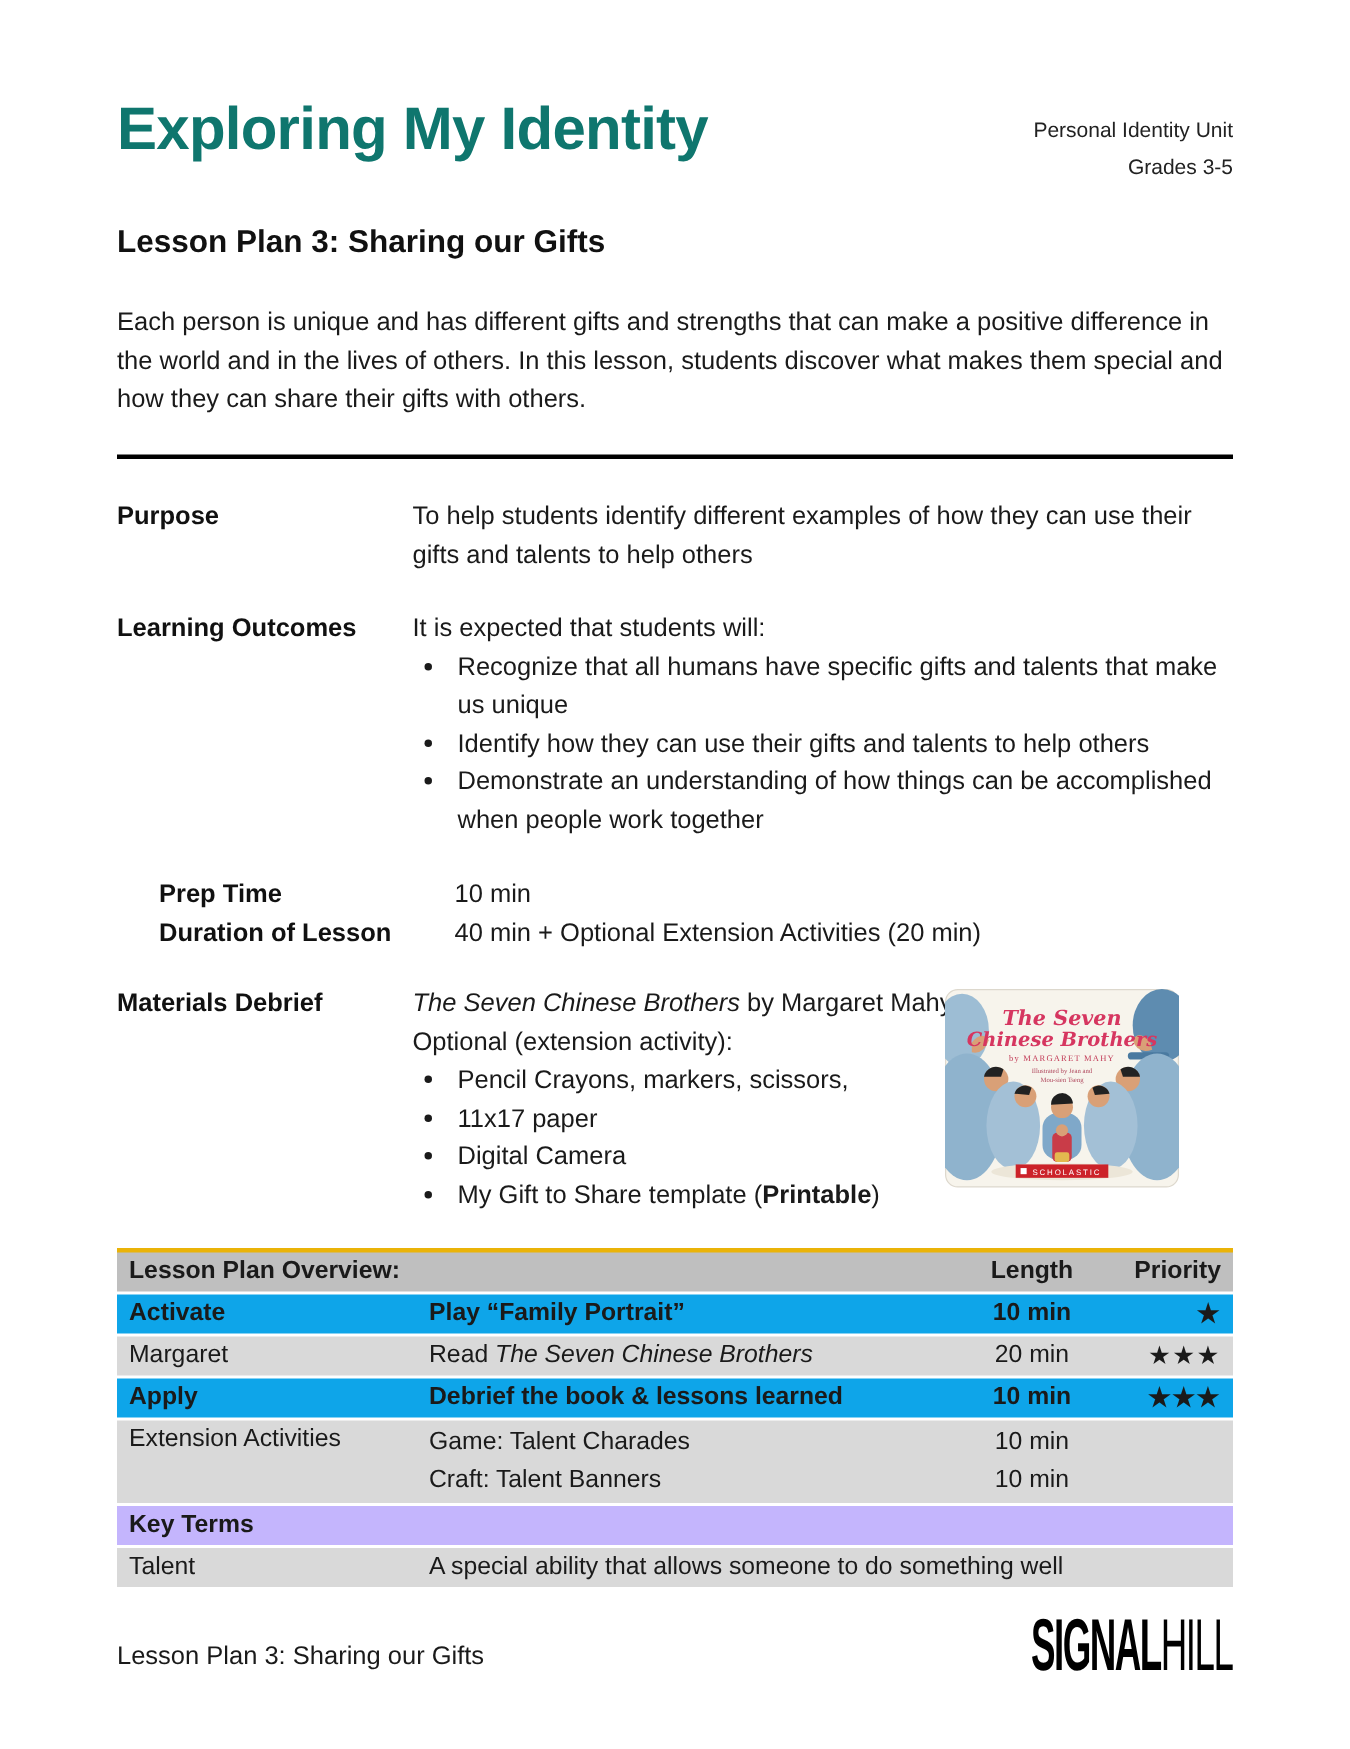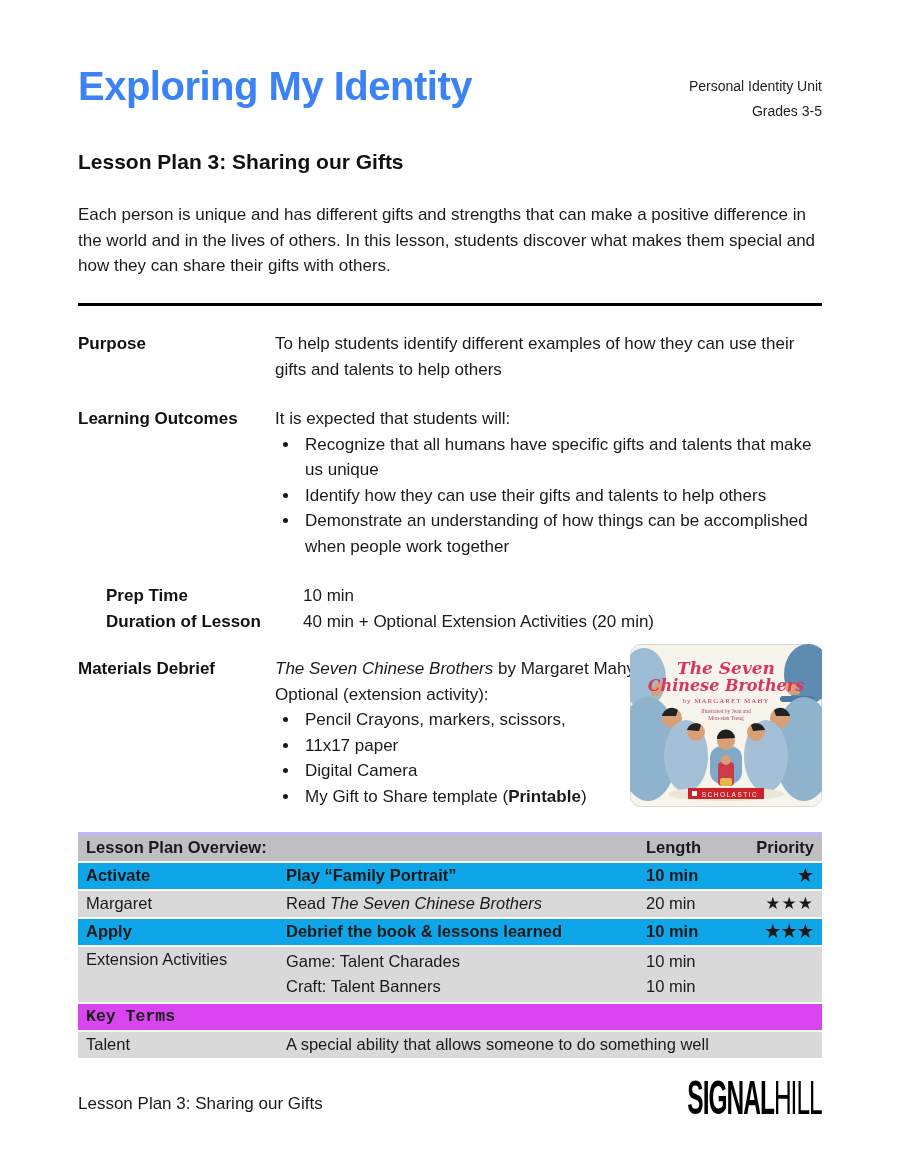--- a/index.html
+++ b/index.html
@@ -6,21 +6,21 @@
   html,body { background:#ffffff; }
   .page {
     position:relative; width:900px; height:1166px; margin:0 auto;
     background:#ffffff; overflow:hidden; color:#1a1a1a;
     font-family:"Liberation Sans", sans-serif;
   }
   .abs { position:absolute; left:78px; width:744px; }
 
   
   .header { top:64px; display:flex; justify-content:space-between; align-items:flex-start; }
-  .doc-title { font-size:40px; font-weight:700; letter-spacing:-0.5px; color:#3b82f6; line-height:1.1; }
+  .doc-title { font-size:40px; font-weight:700; letter-spacing:-0.5px; color:#0f766e; line-height:1.1; }
   .unit-block { text-align:right; font-size:14px; line-height:25px; color:#222; padding-top:10px; font-weight:400; }
   .lesson-title { top:150px; font-size:21px; font-weight:700; color:#111; }
 
   
   .intro { top:202px; font-size:17px; line-height:25.5px; color:#1a1a1a; }
   .divider { top:303px; border-top:3px solid #000; height:0; }
 
   
   .info-row { display:grid; grid-template-columns:197px 1fr; font-size:17px; line-height:25.5px; }
   .info-label { font-weight:700; color:#111; }
@@ -28,33 +28,33 @@
   .outcomes-row { top:406px; }
   .time-row { top:583px; }
   .time-grid { display:grid; grid-template-columns:197px 1fr; font-size:17px; line-height:25.5px; row-gap:0;margin-left:28px; }
   .materials-row { top:656px; }
   ul.bullets { list-style:disc; padding-left:25px; }
   ul.bullets li { padding-left:5px; }
   .italic { font-style:italic; }
   .bold { font-weight:700; }
 
   
-  .book-cover { position:absolute; left:630px; top:644px; width:192px; height:163px; }
+  .book-cover { position:absolute; left:630px; top:644px; width:156px; height:163px; }
   .book-cover svg { display:block; width:100%; height:100%; }
 
   
-  .overview-table { top:832px; border-collapse:collapse; width:744px; font-size:16.5px; border-top:3px solid #c4b5fd; }
+  .overview-table { top:832px; border-collapse:collapse; width:744px; font-size:16.5px; border-top:3px solid #eab308; }
   .overview-table td { padding:2px 8px 3px 8px; border-bottom:2px solid #fff; vertical-align:top; line-height:21px; }
   .row-head td { background:#bfbfbf; font-weight:700; }
   .row-white td { background:#0ea5e9;font-weight:bold; }
   .row-light td { background:#d9d9d9; }
-  .row-dark td { background:#d946ef; font-weight:700;font-family:Liberation Mono, monospace; }
+  .row-dark td { background:#c4b5fd; font-weight:700; }
   .col-activity { width:200px; }
   .col-desc { width:360px; }
-  .col-length { width:100px; text-align:left; }
+  .col-length { width:100px; text-align:center; }
   .col-priority { width:84px; text-align:right; }
   .stars { letter-spacing:1px; font-size:17px; }
   .twoline div { line-height:25px; }
 
   
   .footer-title { top:1094px; font-size:17px; color:#1a1a1a; width:500px; }
   .logo { position:absolute; top:1076px; right:78px; transform:scaleX(0.5); transform-origin:100% 50%;
           white-space:nowrap; font-size:49px; line-height:42px; letter-spacing:-2px; color:#000; }
   .logo-signal { font-weight:700; }
   .logo-hill { font-weight:400; }

